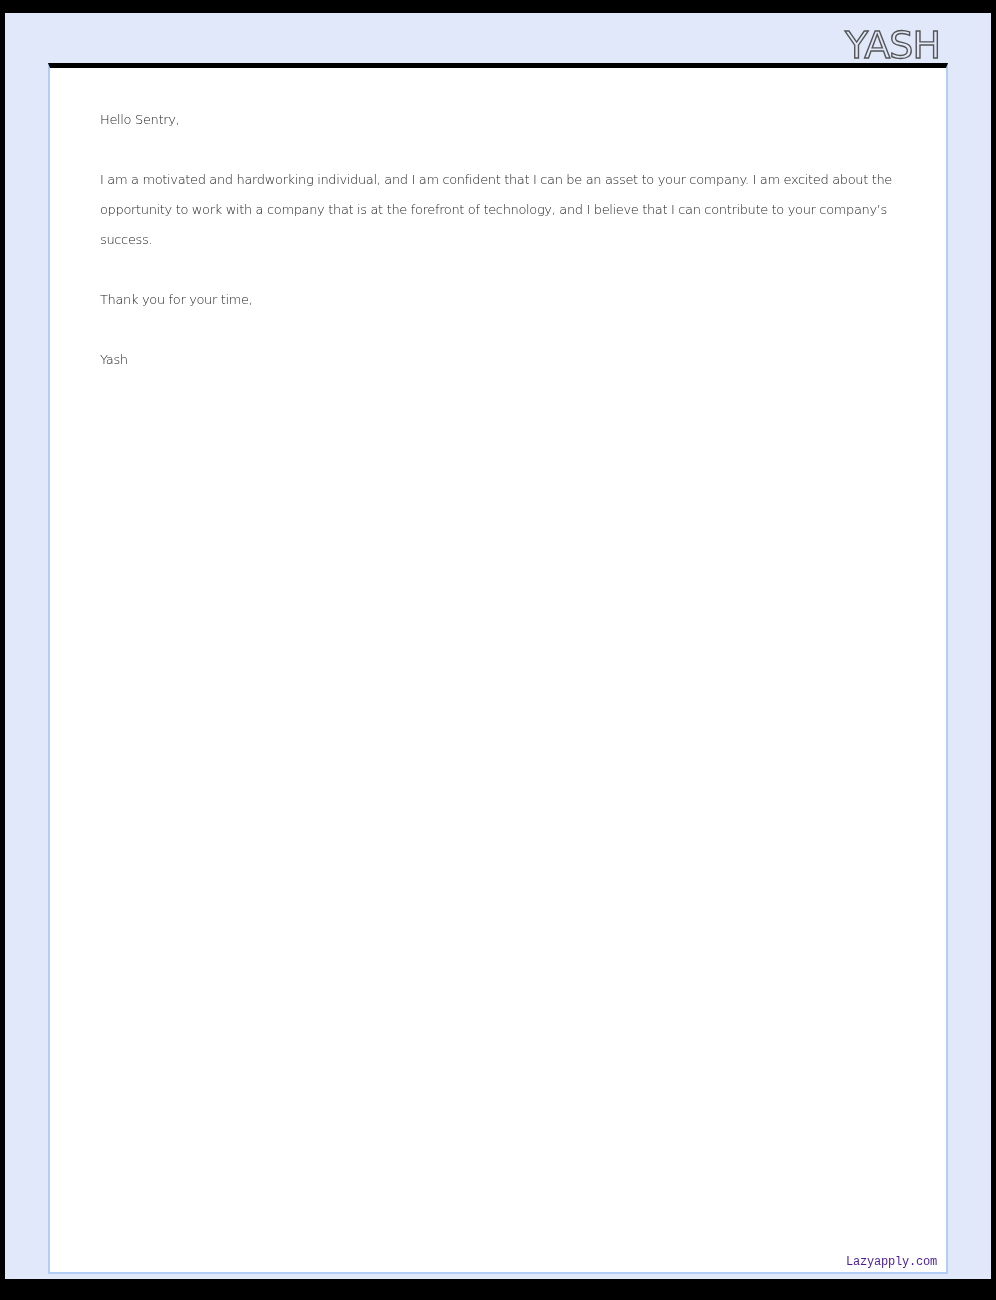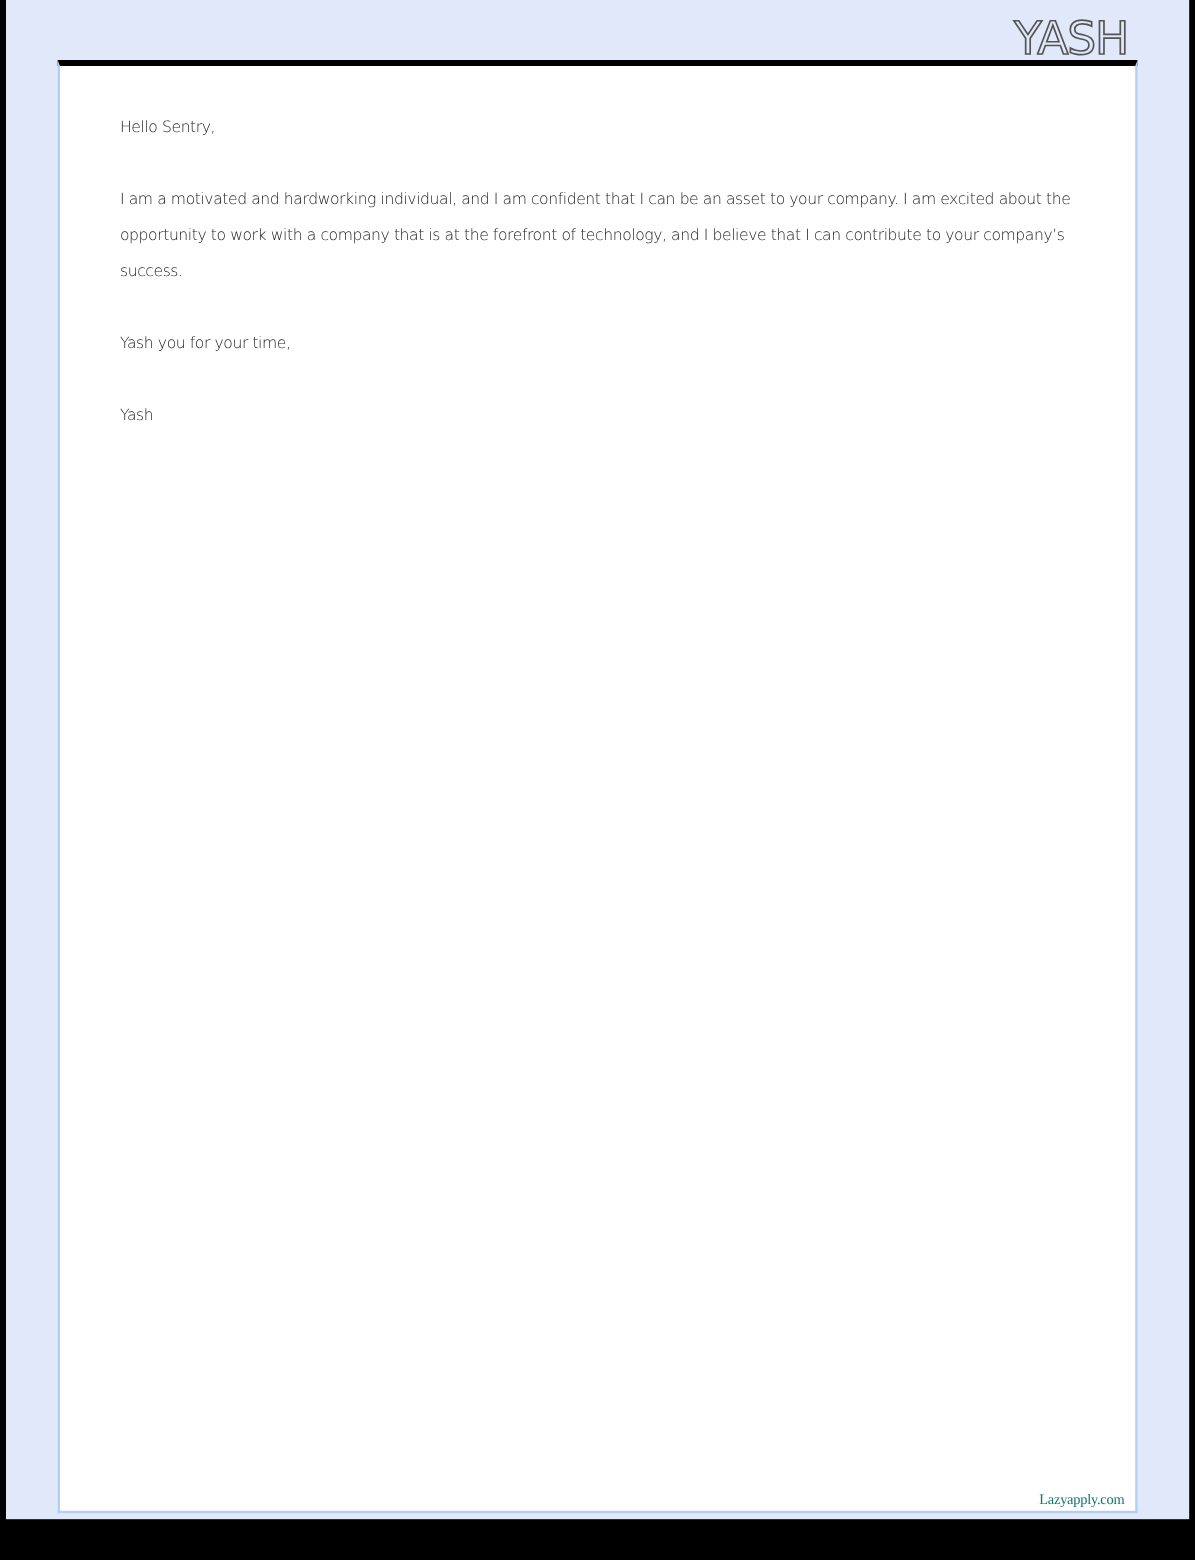--- a/index.html
+++ b/index.html
@@ -10,21 +10,21 @@
       width: 996px;
       height: 1300px;
       position: relative;
       overflow: hidden;
       background: #000000;
       font-family: "DejaVu Sans", sans-serif;
     }
     .frame {
       position: absolute;
       left: 5px;
-      top: 0;
+      top: 13px;
       width: 986px;
       height: 1266px;
       background: #e0e8fa;
     }
     .brand {
       position: absolute;
       right: 51px;
       top: 12px;
       font-family: "DejaVu Sans", sans-serif;
       font-size: 38px;
@@ -65,36 +65,36 @@
       margin: 0 0 10px 0;
     }
     .content p.date {
       color: #2b8ce6;
       margin: 0;
     }
     .footer {
       position: absolute;
       right: 9px;
       bottom: 2px;
-      font-family: Liberation Serif, serif;
+      font-family: Liberation Mono, monospace;
       font-size: 12px;
       line-height: 16px;
-      color: #0f766e;
+      color: #4c1d95;
       letter-spacing: -0.2px;
     }
   </style>
 </head>
 <body>
 
 <div class="frame">
   <div class="brand">YASH</div>
 
   <div class="card">
     <div class="content">
       <p>Hello Sentry,</p>
       <p>I am a motivated and hardworking individual, and I am confident that I can be an asset to your company. I am excited about the opportunity to work with a company that is at the forefront of technology, and I believe that I can contribute to your company’s success.</p>
-      <p>Yash you for your time,</p>
+      <p>Thank you for your time,</p>
       <p class="signature">Yash</p>
     </div>
 
     <div class="footer">Lazyapply.com</div>
   </div>
 </div>
 
 </body></html>

